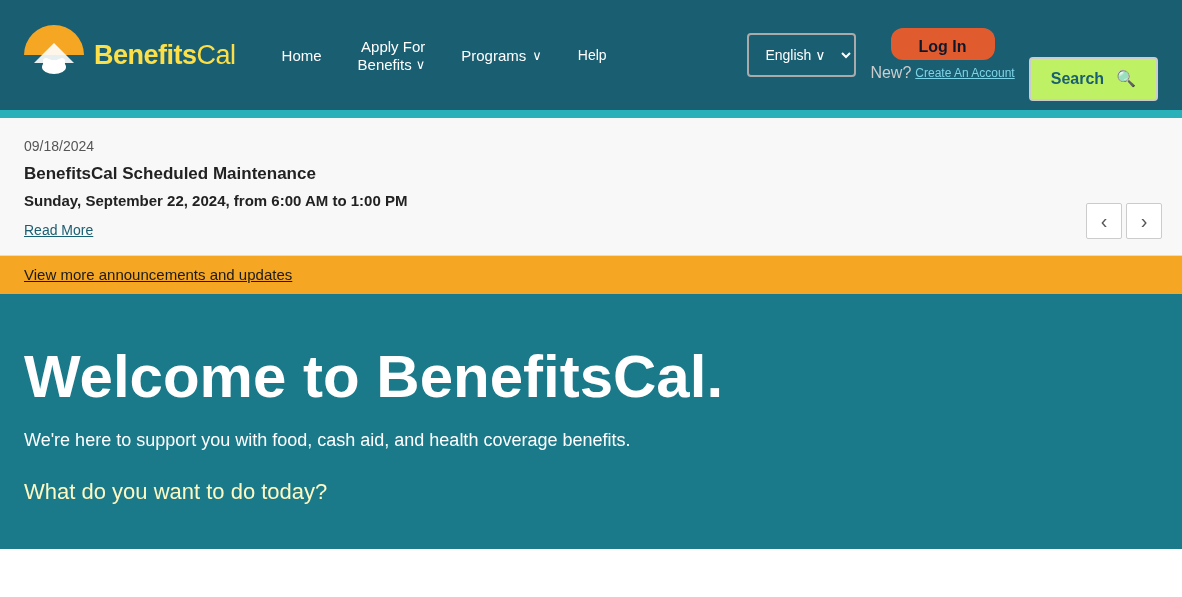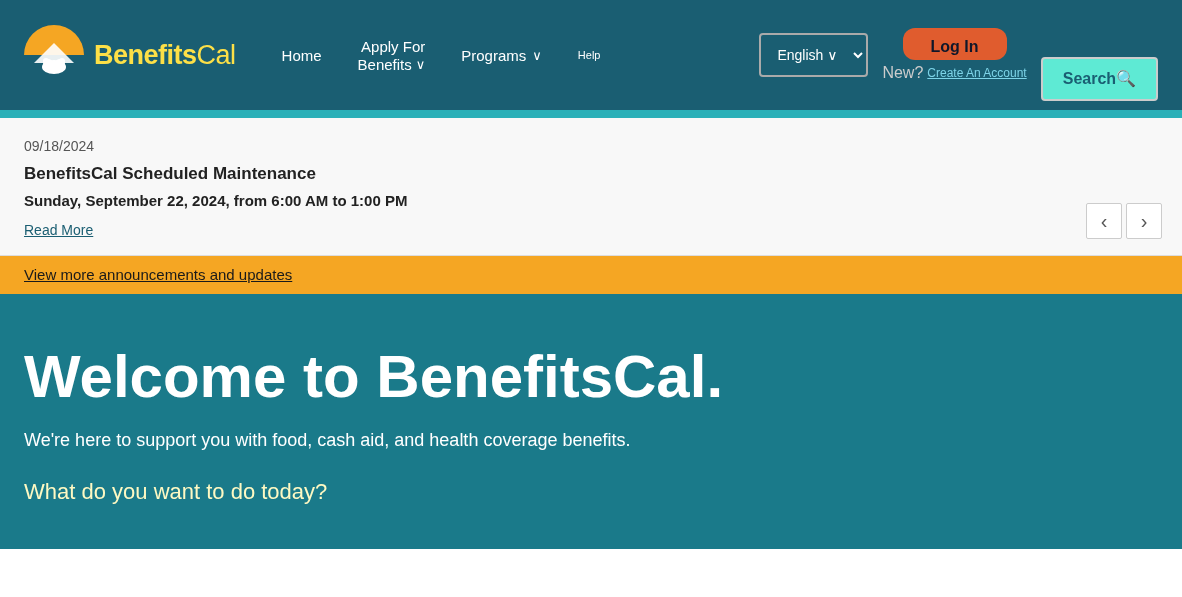--- a/index.html
+++ b/index.html
@@ -42,41 +42,41 @@
       <span>Benefits</span>
       <span style="font-size:13px;">∨</span>
     </span>
   </a>
 
   <a href="#" style="color:white;text-decoration:none;font-size:15px;padding:0 18px;height:110px;display:flex;align-items:center;gap:6px;cursor:pointer;">
     <span>Programs</span>
     <span style="font-size:13px;">∨</span>
   </a>
 
-  <a href="#" style="color:white;text-decoration:none;font-size:11px;padding:0 18px;height:110px;display:flex;align-items:center;cursor:pointer;">
+  <a href="#" style="color:white;text-decoration:none;font-size:14px;padding:0 18px;height:110px;display:flex;align-items:center;cursor:pointer;">
     <span>Help</span>
   </a>
 
   <div style="margin-left:auto;display:flex;align-items:center;gap:14px;">
 
     <select style="background:transparent;border:2px solid #aaa;color:white;padding:8px 12px;font-size:14px;border-radius:4px;cursor:pointer;height:44px;"><option style="color:black;">English ∨</option></select>
 
     <div style="display:flex;flex-direction:column;align-items:center;gap:4px;">
       <button style="background:#e05c2e;color:#0f172a;border:none;padding:10px 28px;font-size:16px;font-weight:bold;border-radius:12px;cursor:pointer;height:32px;">
         <span>Log In</span>
       </button>
       <div style="display:flex;gap:4px;align-items:center;">
         <span style="color:#ccc;font-size:16px;">New?</span>
         <a href="#" style="color:#7dd4e8;font-size:12px;text-decoration:underline;">
           <span>Create An Account</span>
         </a>
       </div>
     </div>
 
-    <button style="background:#5eead4;color:#1a5e72;border:2px solid #ccc;padding:8px 20px;font-size:16px;font-weight:bold;border-radius:4px;cursor:pointer;height:44px;display:flex;align-items:center;gap:0;margin-top:47px;">
+    <button style="background:#bef264;color:#1a5e72;border:2px solid #ccc;padding:8px 20px;font-size:16px;font-weight:bold;border-radius:4px;cursor:pointer;height:44px;display:flex;align-items:center;gap:12px;margin-top:47px;">
       <span>Search</span>
       <span style="font-size:16px;">🔍</span>
     </button>
 
   </div>
 </nav>
 
 <div style="background:#2ab0b8;height:8px;"></div>
 
 <div style="background:#f8f8f8;padding:20px 24px 16px;position:relative;min-height:120px;border-bottom:1px solid #ddd;">

